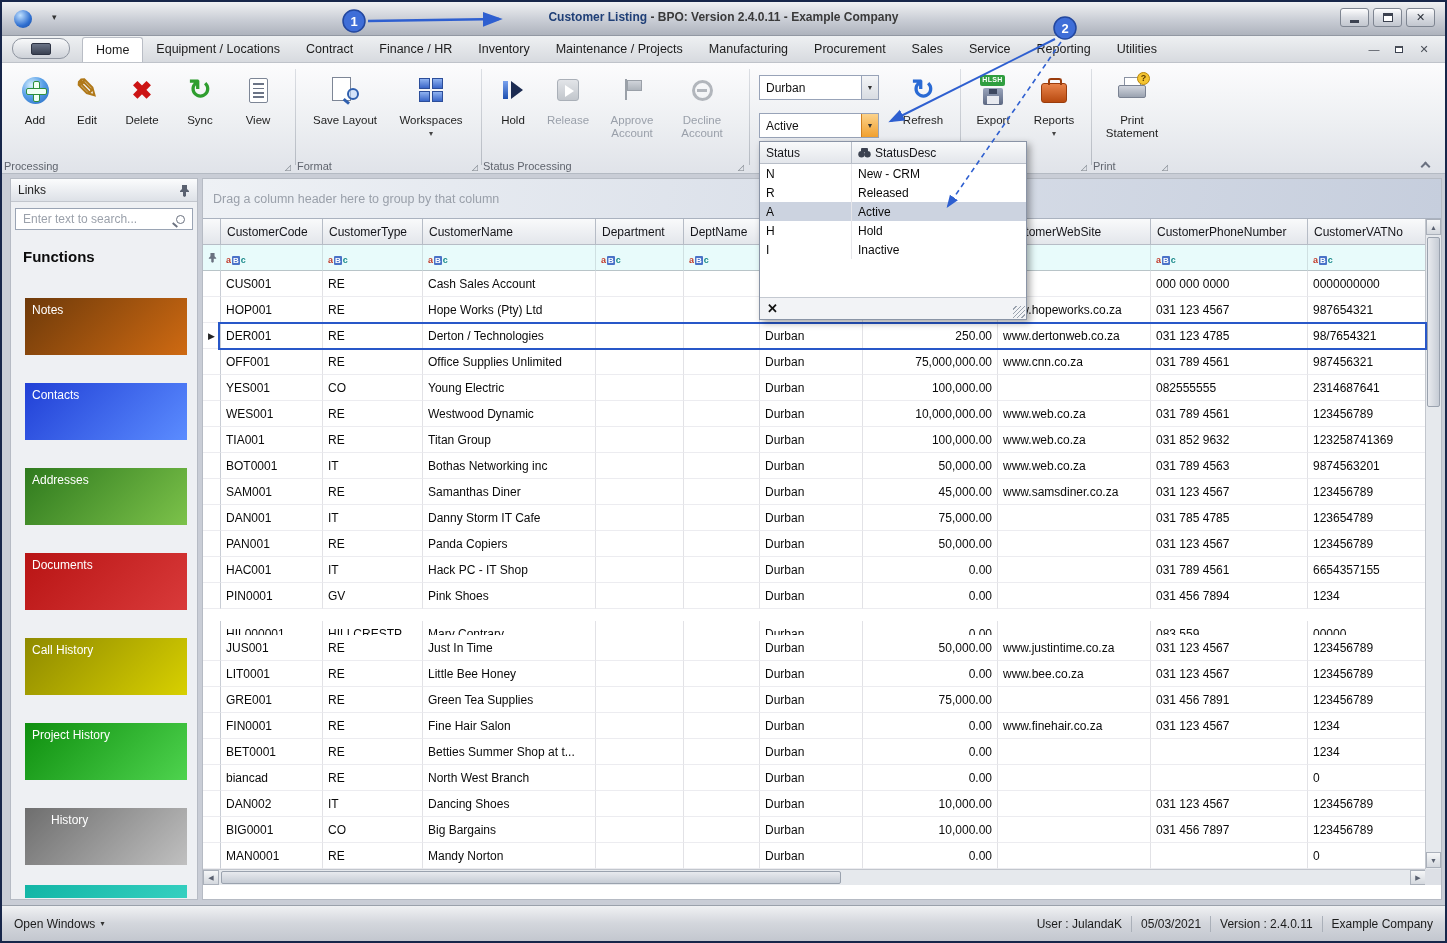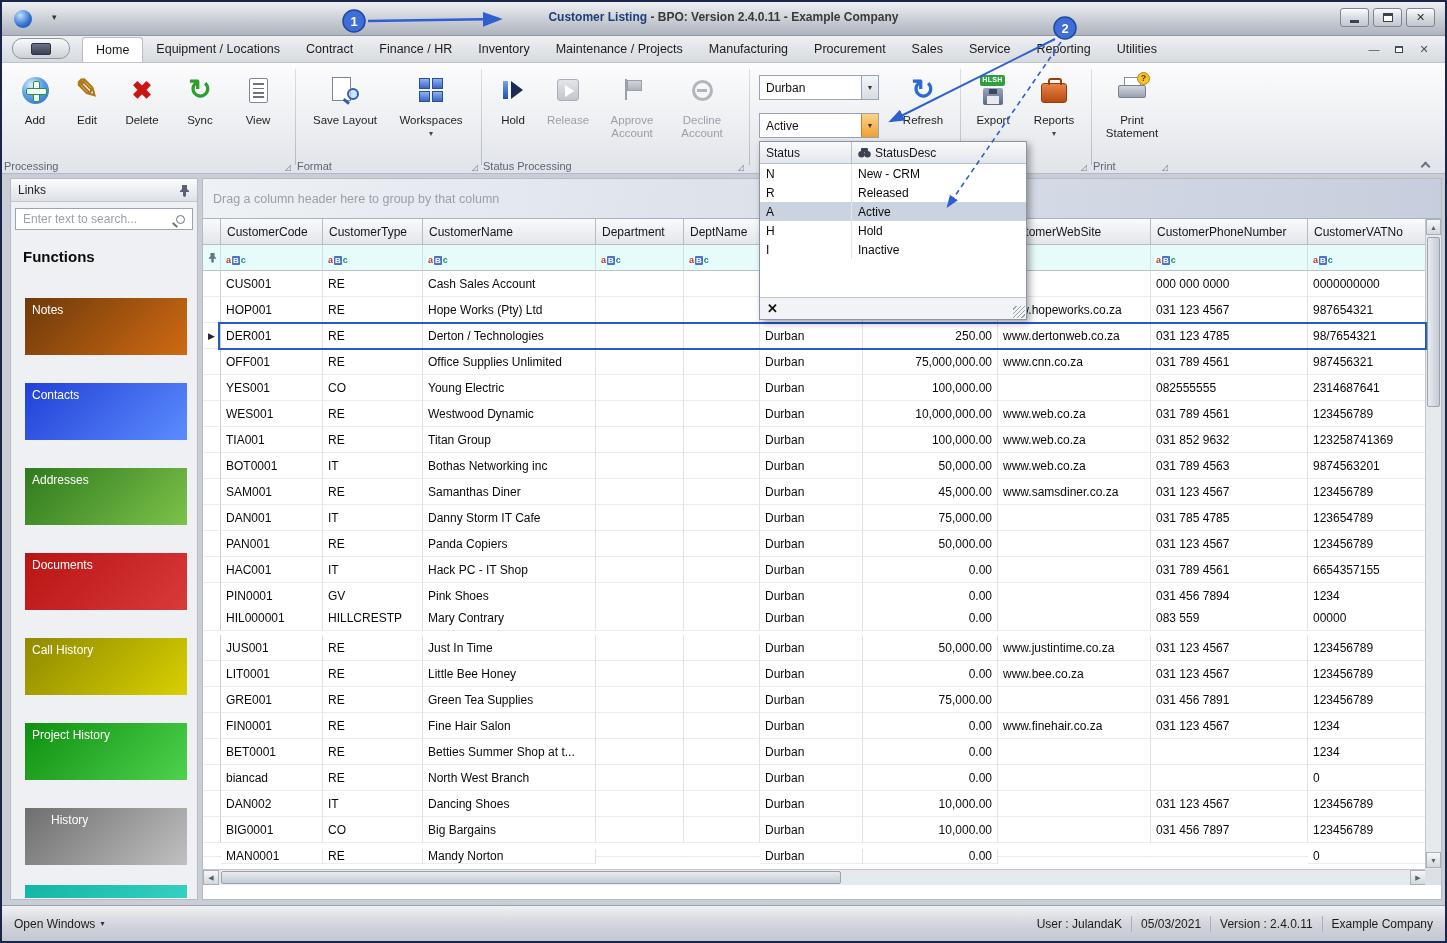--- a/index.html
+++ b/index.html
@@ -620,21 +620,21 @@
           <div class="dcell" style="width: 100px;">GV</div>
           <div class="dcell" style="width: 173px;">Pink Shoes</div>
           <div class="dcell" style="width: 88px;"></div>
           <div class="dcell" style="width: 76px;"></div>
           <div class="dcell" style="width: 103px;">Durban</div>
           <div class="dcell num" style="width: 135px;">0.00</div>
           <div class="dcell" style="width: 153px;"></div>
           <div class="dcell" style="width: 157px;">031 456 7894</div>
           <div class="dcell" style="width: 118px;">1234</div>
         </div>
-        <div class="drow" style="top: 334px;">
+        <div class="drow" style="top: 350px;">
           <div class="dcell ind" style="width: 18px;"></div>
           <div class="dcell" style="width: 102px;">HIL000001</div>
           <div class="dcell" style="width: 100px;">HILLCRESTP</div>
           <div class="dcell" style="width: 173px;">Mary Contrary</div>
           <div class="dcell" style="width: 88px;"></div>
           <div class="dcell" style="width: 76px;"></div>
           <div class="dcell" style="width: 103px;">Durban</div>
           <div class="dcell num" style="width: 135px;">0.00</div>
           <div class="dcell" style="width: 153px;"></div>
           <div class="dcell" style="width: 157px;">083 559</div>
@@ -737,21 +737,21 @@
           <div class="dcell" style="width: 100px;">CO</div>
           <div class="dcell" style="width: 173px;">Big Bargains</div>
           <div class="dcell" style="width: 88px;"></div>
           <div class="dcell" style="width: 76px;"></div>
           <div class="dcell" style="width: 103px;">Durban</div>
           <div class="dcell num" style="width: 135px;">10,000.00</div>
           <div class="dcell" style="width: 153px;"></div>
           <div class="dcell" style="width: 157px;">031 456 7897</div>
           <div class="dcell" style="width: 118px;">123456789</div>
         </div>
-        <div class="drow" style="top: 572px; align-items: center;">
+        <div class="drow" style="top: 572px;">
           <div class="dcell ind" style="width: 18px;"></div>
           <div class="dcell" style="width: 102px;">MAN0001</div>
           <div class="dcell" style="width: 100px;">RE</div>
           <div class="dcell" style="width: 173px;">Mandy Norton</div>
           <div class="dcell" style="width: 88px;"></div>
           <div class="dcell" style="width: 76px;"></div>
           <div class="dcell" style="width: 103px;">Durban</div>
           <div class="dcell num" style="width: 135px;">0.00</div>
           <div class="dcell" style="width: 153px;"></div>
           <div class="dcell" style="width: 157px;"></div>

